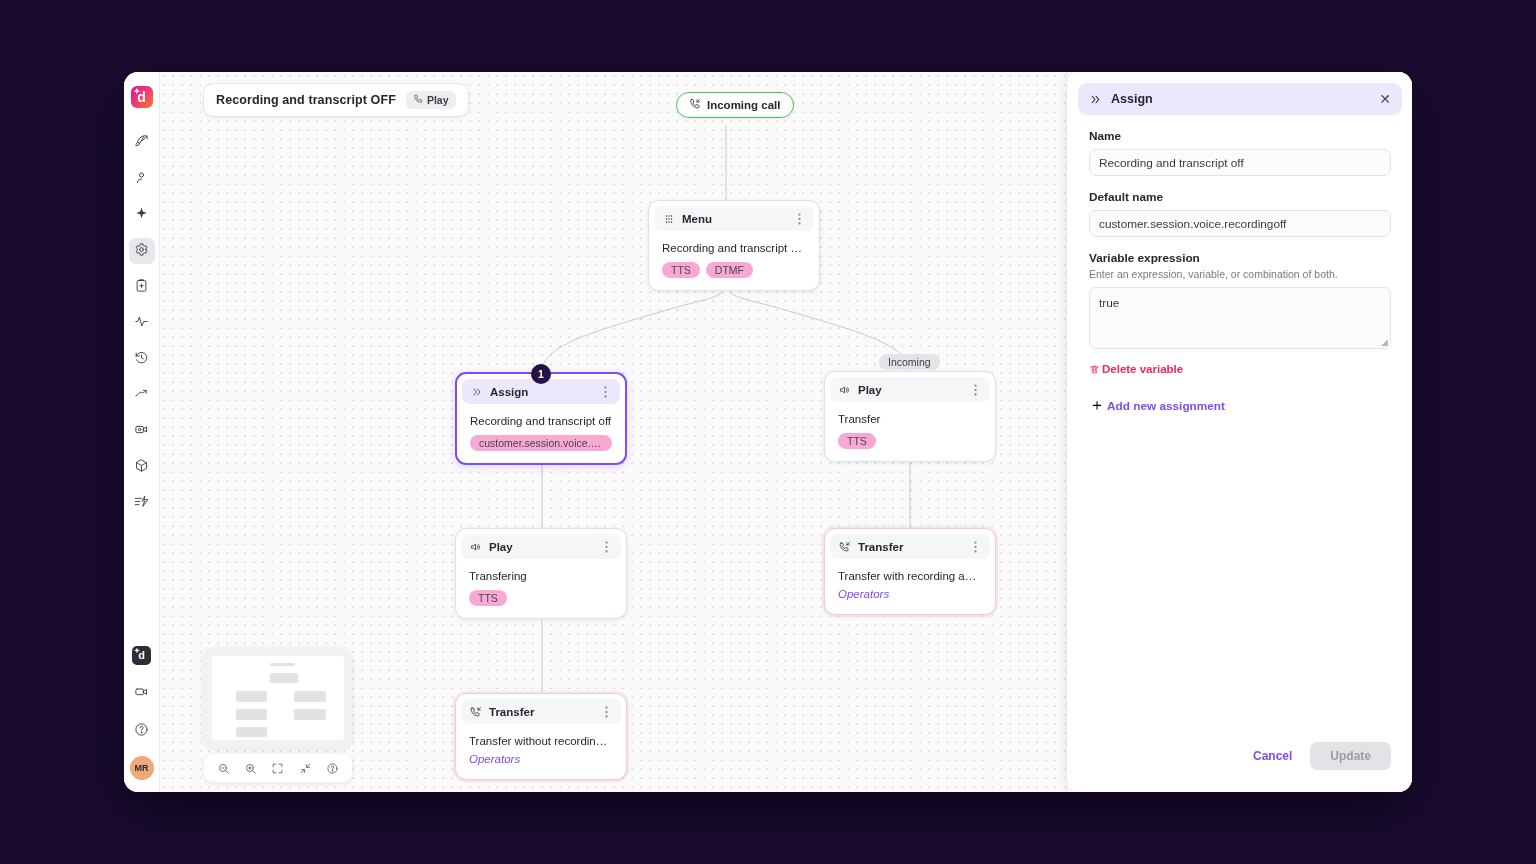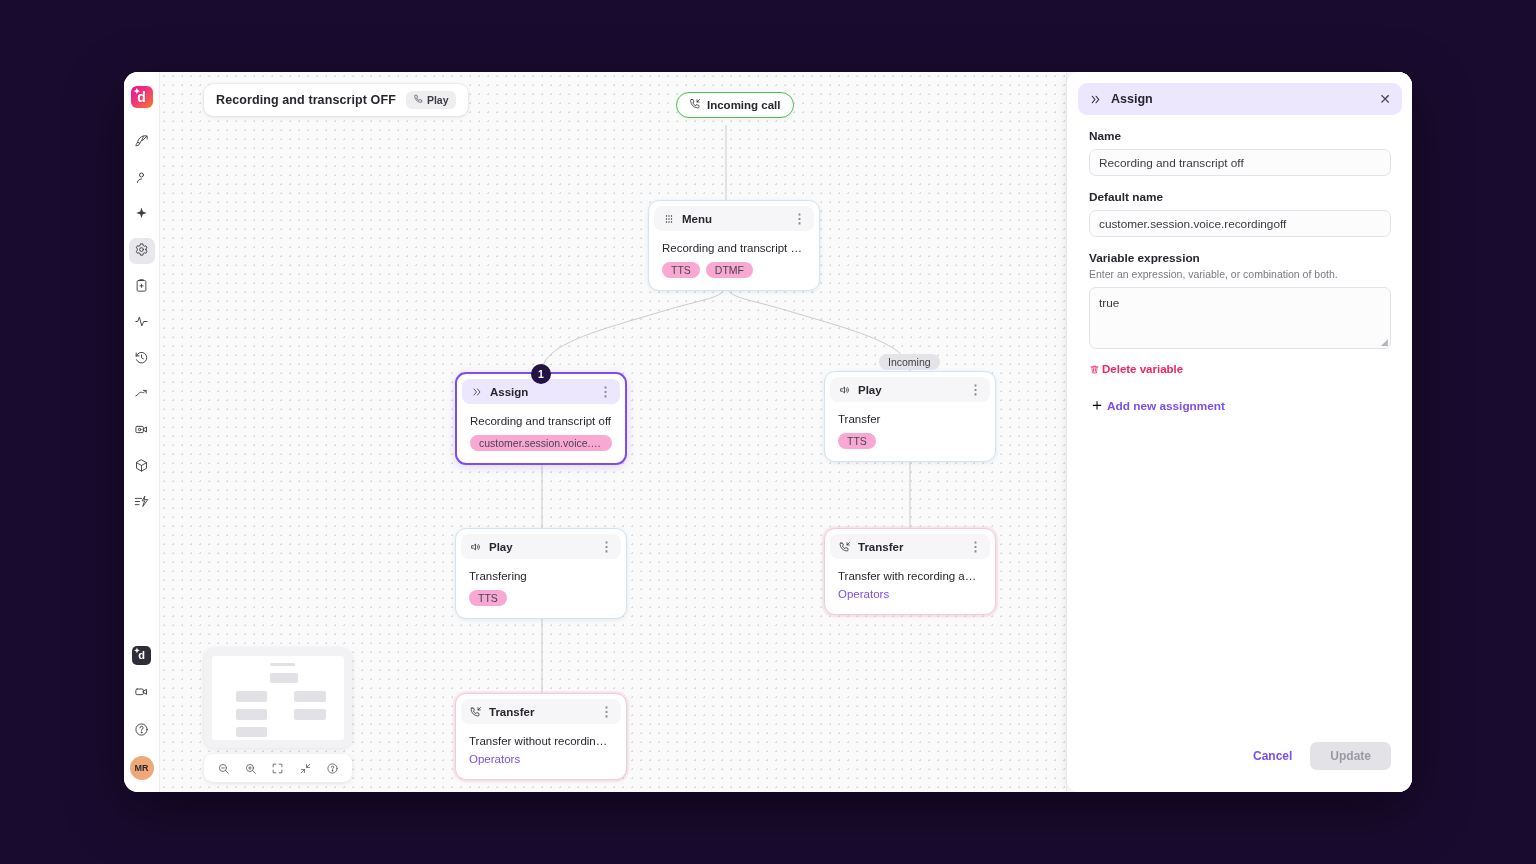--- a/index.html
+++ b/index.html
@@ -128,21 +128,21 @@
   .node-head .hicon svg { width:12px;height:12px;stroke:#26262e;fill:none;stroke-width:1.5;
     stroke-linecap:round;stroke-linejoin:round;}
   .node-head .htitle { flex:1 1 auto; }
   .dots { color:#8a8a95; font-size:13px; letter-spacing:0; line-height:1; cursor:pointer; }
   .node-body { padding:10px 13px 12px 13px; }
   .node-body .desc { font-size:11.5px; color:#26262e; line-height:1.25;
      white-space:nowrap; overflow:hidden; text-overflow:ellipsis; }
   .tags { display:flex; gap:6px; margin-top:7px; }
   .tag { background:#f9a8d4; border-radius:999px; padding:2px 9px; font-size:10.5px; color:#45454f; }
   .tag.var { max-width:152px; overflow:hidden; text-overflow:ellipsis; white-space:nowrap; }
-  .link { font-size:11.5px; color:#7c4df0; margin-top:5px; display:inline-block; cursor:pointer;}
+  .link { font-size:11.5px; color:#7c4df0; margin-top:5px; display:inline-block; cursor:pointer;font-style:italic;}
   .badge-count {
     position:absolute; top:-10px; left:50%; transform:translateX(-50%);
     width:20px;height:20px;border-radius:50%;
     background:#241245; color:#fff; font-size:10.5px; font-weight:600;
     display:flex;align-items:center;justify-content:center; z-index:4;
   }
   .edge-label {
     position:absolute; background:#e4e4e8; border-radius:999px;
     padding:2px 9px; font-size:10.5px; color:#3c3c46; z-index:4;
   }

